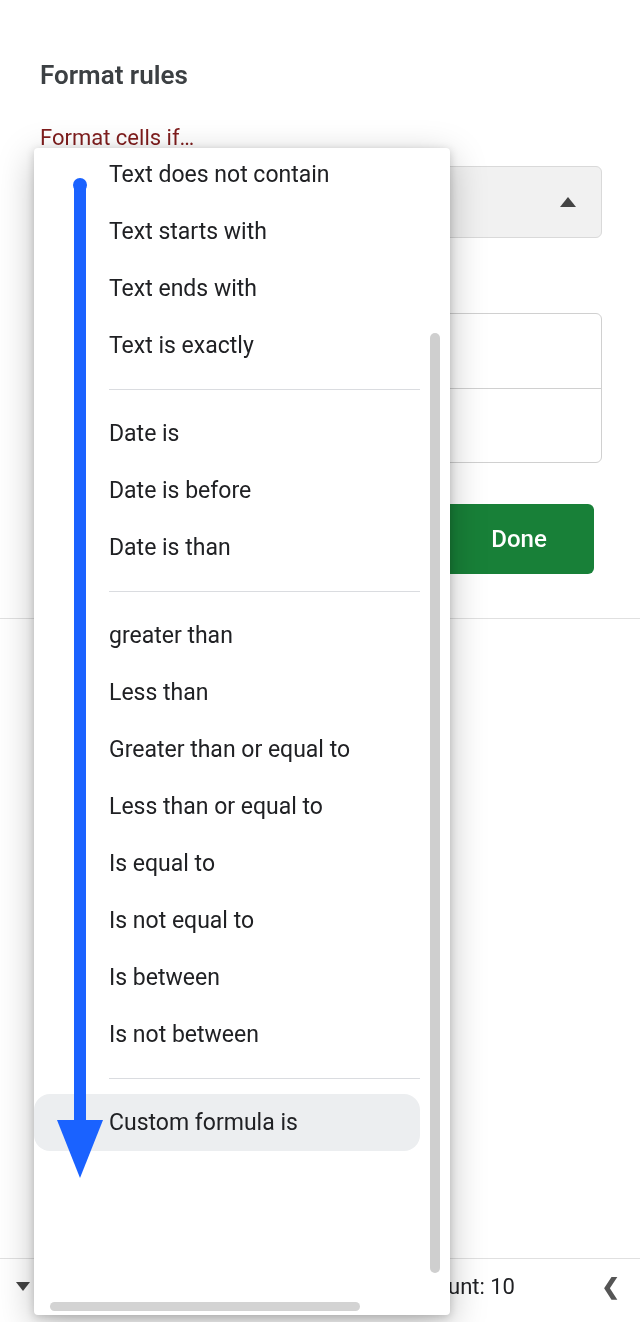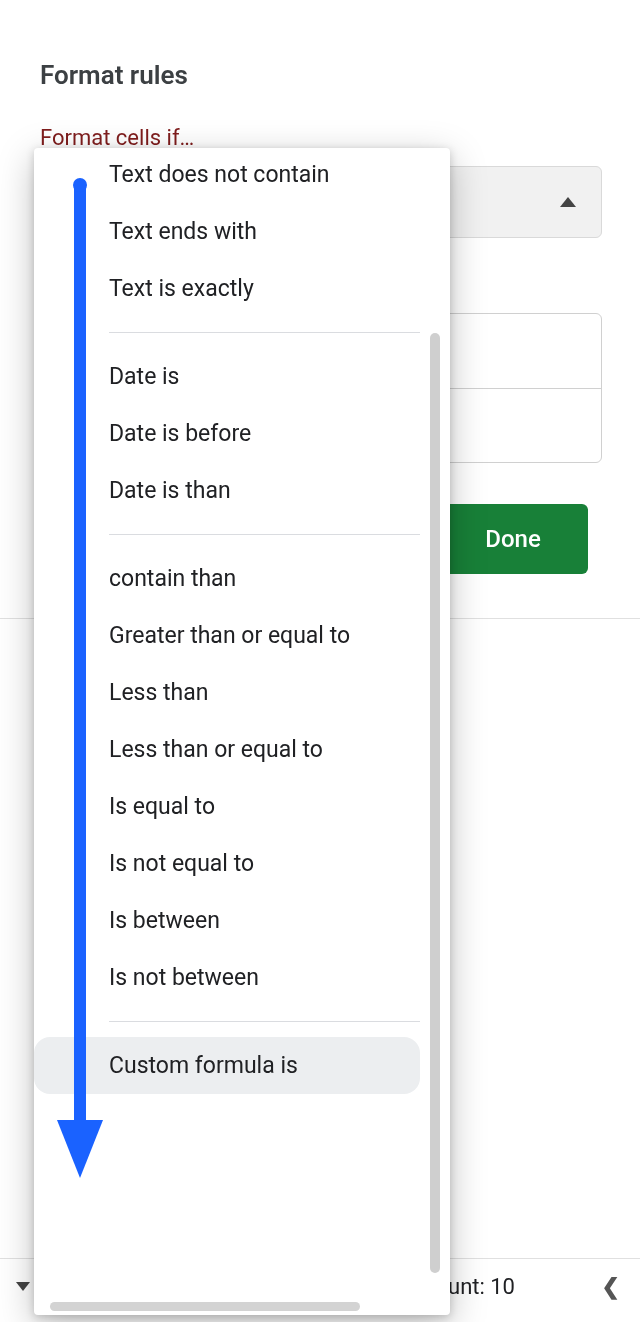--- a/index.html
+++ b/index.html
@@ -65,21 +65,21 @@
     position:absolute;
     left:0; right:0;
     top:50%;
     border-top:1px solid #d0d0d0;
   }
 
   
   .done-btn {
     position: absolute;
     top: 504px;
-    right: 52px;
+    right: 46px;
     width: 150px;
     height: 70px;
     background: #188038;
     color: #fff;
     border-radius: 6px;
     display: flex;
     align-items: center;
     justify-content: center;
     font-size: 24px;
     font-weight: 500;
@@ -214,30 +214,31 @@
 
 <div class="bottom-bar">
   <div class="small-tri"></div>
   <div class="count">unt: 10</div>
   <div class="chev-left">❮</div>
 </div>
 
 <div class="dropdown">
   <div class="list" id="dropdown-list">
       <div class="item">Text does not contain</div>
+      <div class="item">Text starts with</div>
       <div class="item">Text ends with</div>
       <div class="item">Text is exactly</div>
       <div class="divider"></div>
       <div class="item">Date is</div>
       <div class="item">Date is before</div>
       <div class="item">Date is than</div>
       <div class="divider"></div>
-      <div class="item">contain than</div>
+      <div class="item">greater than</div>
+      <div class="item">Less than</div>
       <div class="item">Greater than or equal to</div>
-      <div class="item">Less than</div>
       <div class="item">Less than or equal to</div>
       <div class="item">Is equal to</div>
       <div class="item">Is not equal to</div>
       <div class="item">Is between</div>
       <div class="item">Is not between</div>
       <div class="divider"></div>
       <div class="item highlight">Custom formula is</div>
     </div>
   <div class="scrollbar"></div>
   <div class="hscroll"></div>

